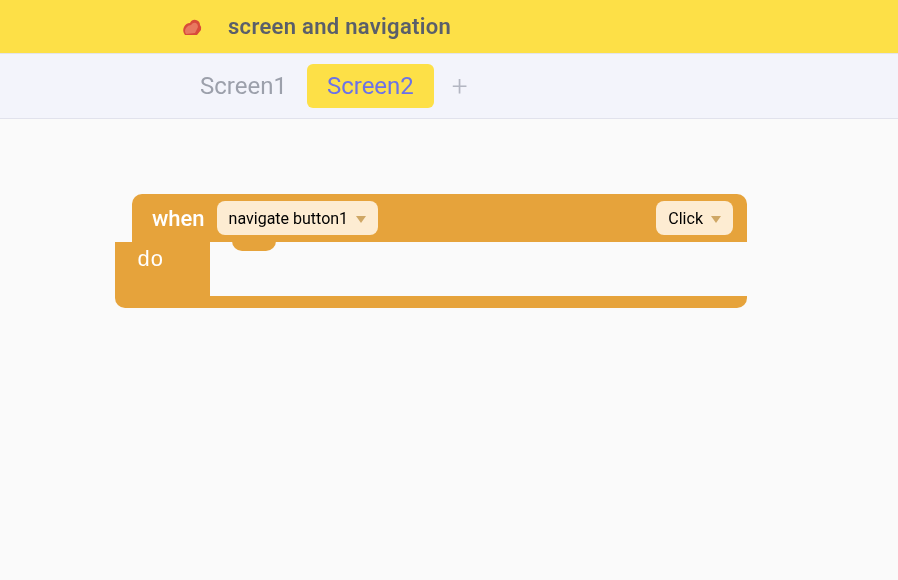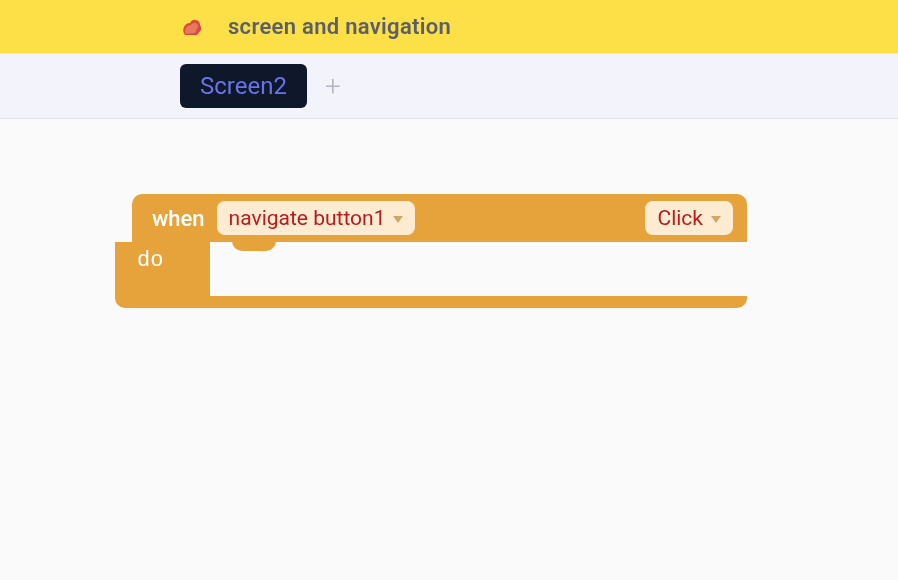--- a/index.html
+++ b/index.html
@@ -40,21 +40,21 @@
   }
   .tab {
     font-size: 24px;
     padding: 8px 20px;
     color: #9ca0ab;
     border-radius: 6px;
     cursor: pointer;
   }
   .tab.active {
     color: #6b72e8;
-    background: #0f172a;
+    background: #fde047;
   }
   .tab-add {
     font-size: 28px;
     color: #b3b6c2;
     padding: 4px 18px;
     cursor: pointer;
     font-weight: 300;
   }
   .canvas {
     position: relative;
@@ -79,27 +79,27 @@
     gap: 12px;
     margin-left: 17px;
   }
   .blk-kw {
     color: #ffffff;
     font-size: 22px;
     font-weight: 500;
   }
   .pill {
     background: #fdecd2;
-    color: #b91c1c;
+    color: #000000;
     border-radius: 8px;
     height: 34px;
     display: flex;
     align-items: center;
     padding: 0 12px;
-    font-size: 21px;
+    font-size: 16px;
     gap: 8px;
     cursor: pointer;
   }
   .pill .tri {
     width: 0; height: 0;
     border-left: 5px solid transparent;
     border-right: 5px solid transparent;
     border-top: 7px solid #cfa765;
     margin-top: 2px;
   }
@@ -149,20 +149,21 @@
   <span class="app-icon">
     <svg width="22" height="20" viewBox="0 0 22 20">
       <path d="M4 18 Q1 14 3 10 Q5 6 9 6 Q11 2 15 3 Q19 4 19 8 Q21 10 20 13 L16 18 Z" fill="#d84b3a"></path>
       <path d="M5 17 Q3 14 5 11 Q7 8 10 8 Q12 5 15 6 Q17 7 17 10 L14 16 Z" fill="#e8795f"></path>
     </svg>
   </span>
   <span class="app-title">screen and navigation</span>
 </div>
 
 <div class="tabbar">
+  <div class="tab">Screen1</div>
   <div class="tab active">Screen2</div>
   <div class="tab-add">+</div>
 </div>
 
 <div class="canvas">
 
   <div class="block-when">
     <div class="blk-top">
       <span class="blk-kw">when</span>
       <span class="pill">

